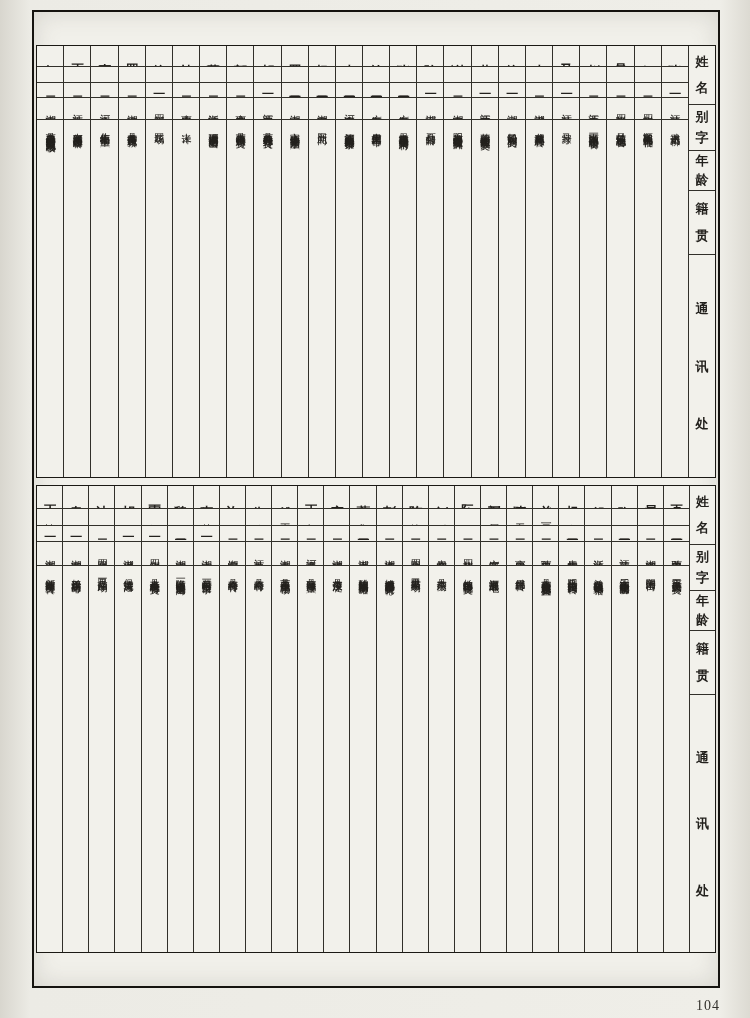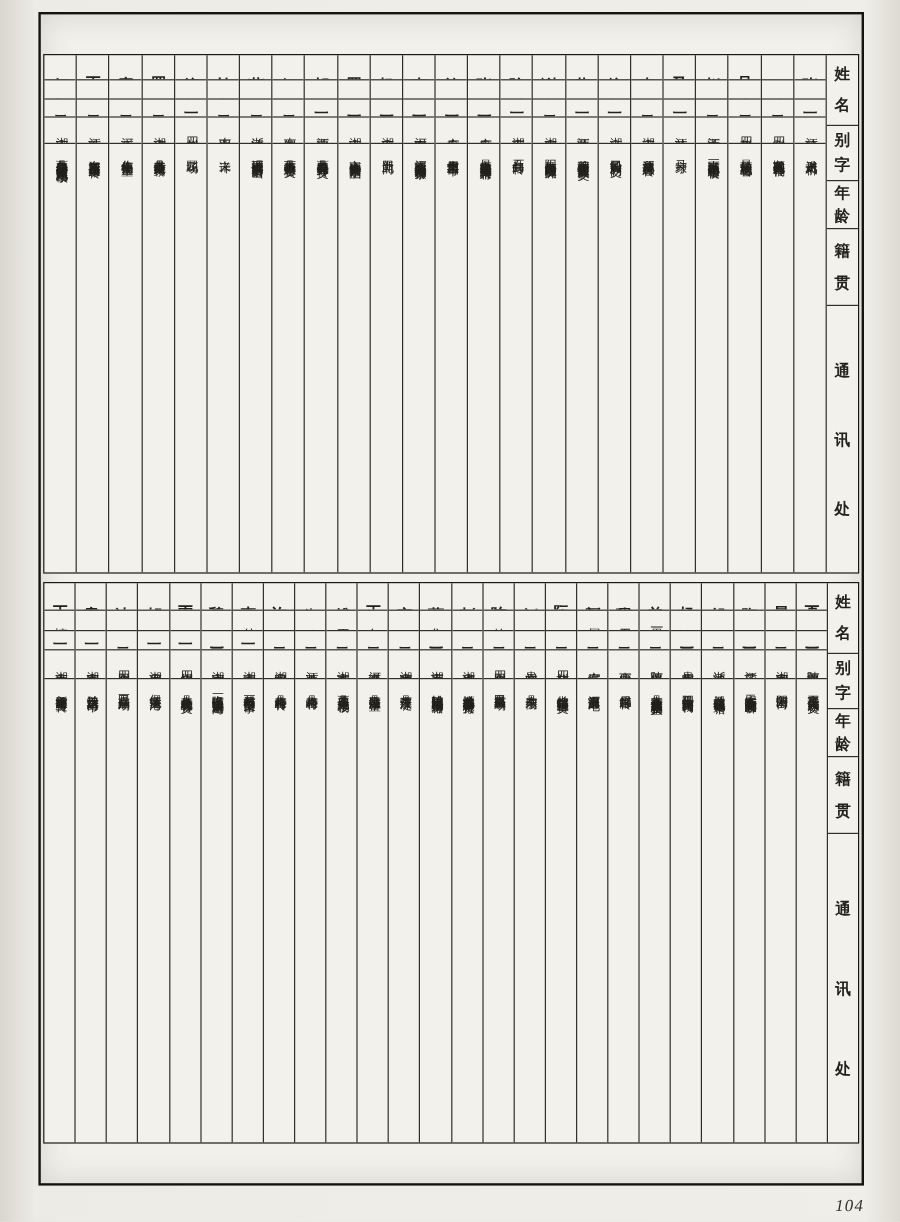--- a/index.html
+++ b/index.html
@@ -52,21 +52,20 @@
   .cell-addr .vtext{
     font-size:10px;line-height:12px;letter-spacing:.5px;
     max-height:100%;height:calc(100% - 2px);
   }
   .hcell{flex-direction:column;justify-content:space-evenly;align-items:center;}
   .hcell span{font-size:13px;font-weight:700;display:block;}
   .page-number{
     position:absolute;right:30px;bottom:4px;
     font-size:14px;letter-spacing:1px;color:#33312c;
     font-family:"Liberation Serif","DejaVu Serif",serif;
-    font-style:italic;
   }
 </style>
 </head>
 <body>
 
 <div class="paper"></div>
 
 <div class="frame">
   <div class="table table-top">
       <div class="col header-col">

